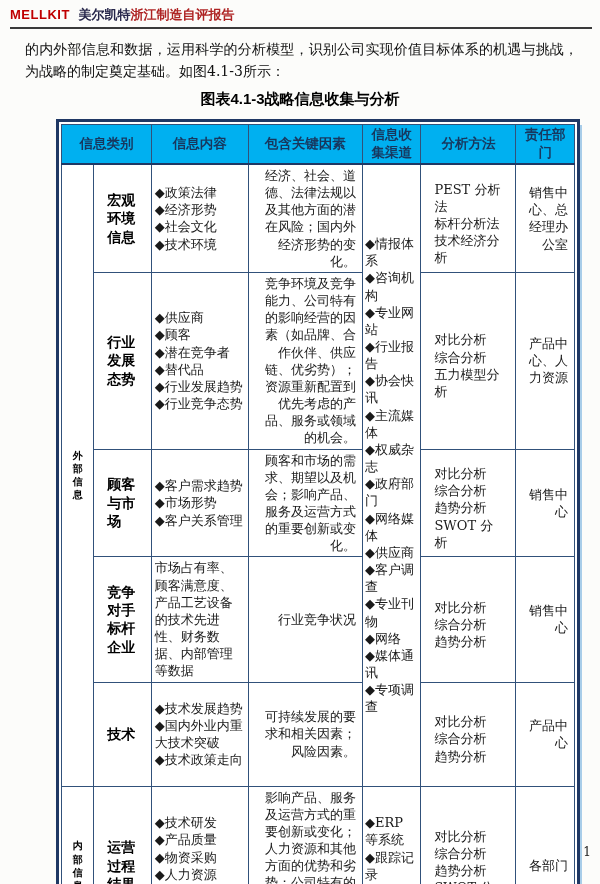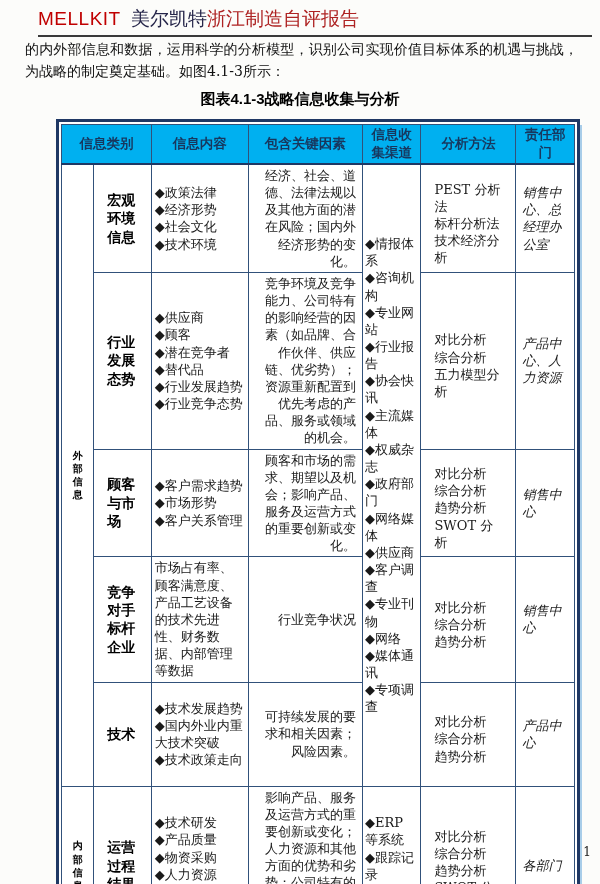--- a/index.html
+++ b/index.html
@@ -9,23 +9,22 @@
     font-family:"DejaVu Serif","Liberation Serif",serif;
     color:#1a1a1a;
     overflow:hidden;
   }
   
   .doc-header{
     position:absolute;top:6px;left:10px;right:8px;
     border-bottom:2px solid #3a3a3a;
     padding-bottom:3px;
     font-family:"Liberation Sans","DejaVu Sans",sans-serif;
-    font-size:19px;font-weight:normal;
+    font-size:13px;font-weight:bold;
     white-space:nowrap;
-    margin-left:28px;
   }
   .brand{color:#c00000;letter-spacing:.5px;}
   .company{color:#26264a;margin-left:5px;}
   .report{color:#ae2323;}
   
   .intro{
     position:absolute;top:38px;left:25px;right:22px;
     font-size:14px;line-height:22px;
     text-align:justify;
     color:#111;
@@ -73,21 +72,21 @@
   }
   .c-sub{
     font-family:"Liberation Sans","DejaVu Sans",sans-serif;
     font-weight:bold;font-size:14px;text-align:left;
     padding:2px 13px;color:#000;
   }
   .c-list{white-space:pre-line;text-align:left;padding:2px 3px;margin-left:48px;}
   .c-factors{text-align:right;padding:2px 6px;}
   .c-channels{white-space:pre-line;text-align:left;padding:2px 2px;vertical-align:middle;}
   .c-methods{white-space:pre-line;text-align:left;padding:12px 10px 2px 13px;}
-  .c-dept{text-align:left;padding:2px 6px;font-style:italic;}
+  .c-dept{text-align:right;padding:2px 6px;}
   tr.h-r1{height:94px;}
   tr.h-r2{height:152px;}
   tr.h-r3{height:90px;}
   tr.h-r4{height:120px;}
   tr.h-r5{height:104px;}
   tr.h-r6{height:126px;}
   
   .page-number{
     position:absolute;top:845px;right:9px;
     font-size:12px;color:#222;

